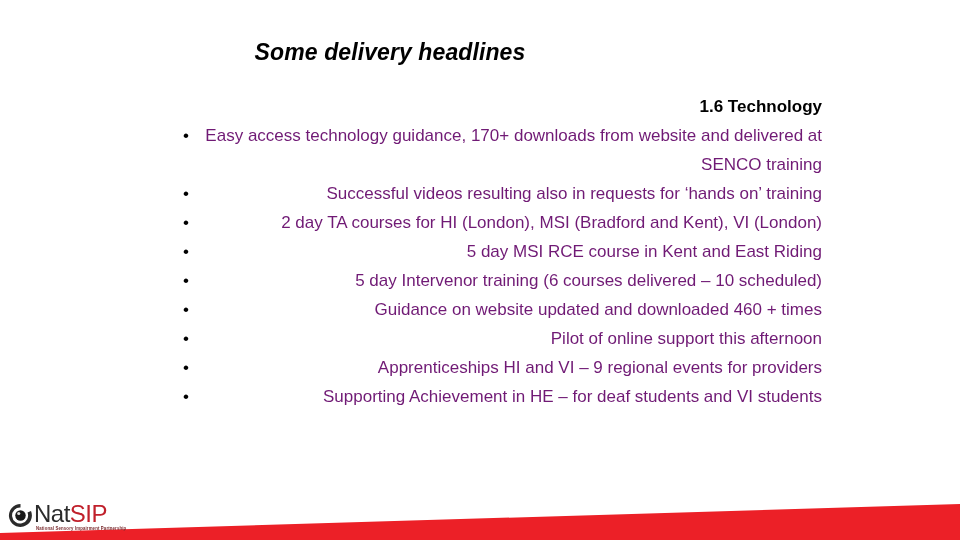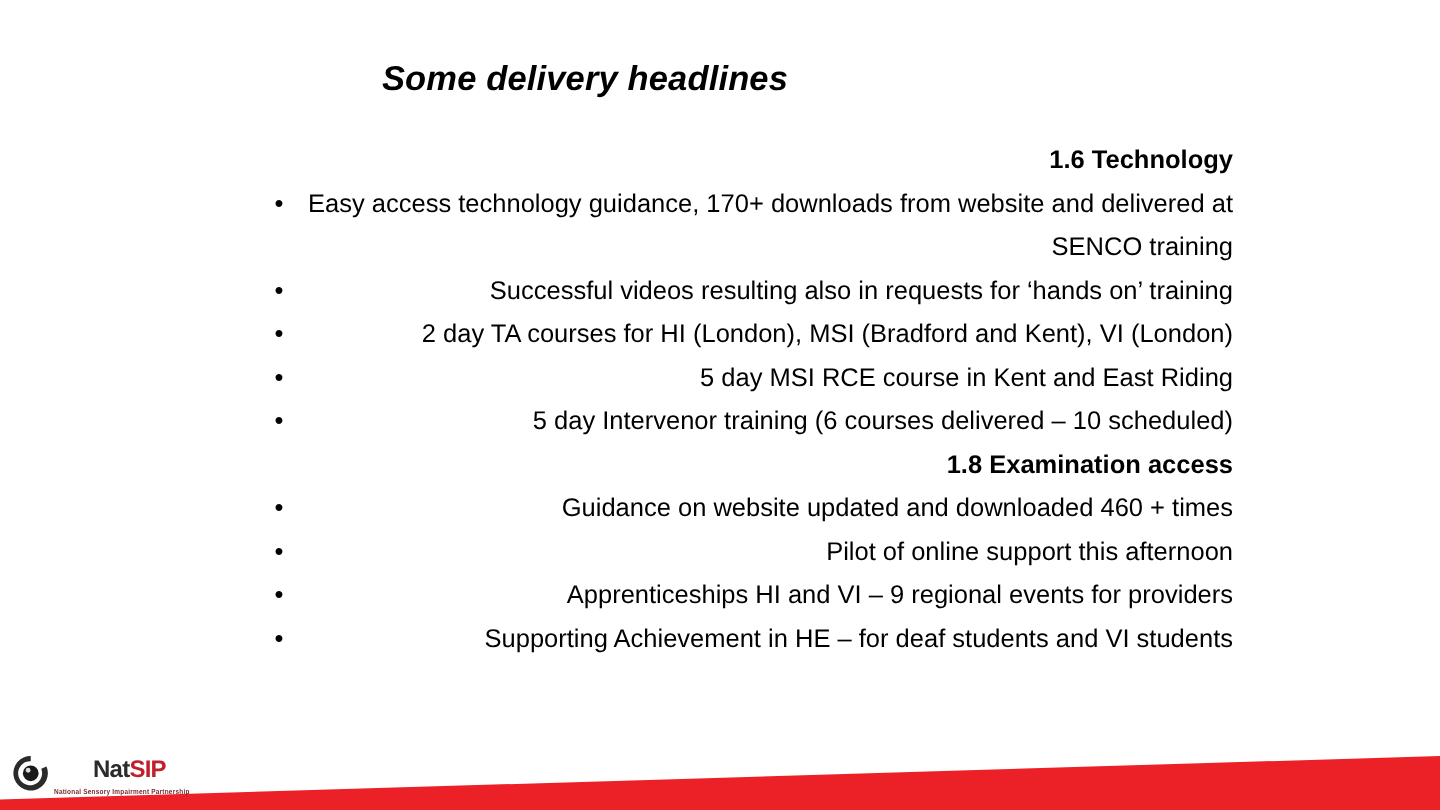--- a/index.html
+++ b/index.html
@@ -68,21 +68,21 @@
     padding-left: 6px;
     box-sizing: border-box;
     font-size: 17px;
     color: #000000;
     line-height: 29px;
   }
 
   .bullet-text {
     flex: 1 1 auto;
     font-size: 17px;
-    color: #000000;
+    color: #701a75;
     line-height: 29px;
   }
 
   
   #red-wedge {
     position: absolute;
     left: 0;
     top: 0;
     width: 960px;
     height: 540px;
@@ -103,25 +103,24 @@
     top: 2px;
     width: 25px;
     height: 25px;
   }
   #logo-wordmark {
     position: absolute;
     left: 26px;
     top: 0px;
     height: 26px;
     line-height: 26px;
-    font-size: 16px;
-    font-weight: bold;
+    font-size: 24px;
+    font-weight: normal;
     white-space: nowrap;
     letter-spacing: -0.5px;
-    margin-left: 28px;
   }
   .word-nat { color: #2b2b2b; }
   .word-sip { color: #c0202b; }
   #logo-tagline {
     position: absolute;
     left: 28px;
     top: 24px;
     font-size: 4.3px;
     line-height: 6px;
     color: #7a2b2f;
@@ -154,21 +153,20 @@
         <span class="bullet-text">2 day TA courses for HI (London), MSI (Bradford and Kent), VI  (London)</span>
       </div>
       <div class="bullet-row">
         <span class="bullet-mark">•</span>
         <span class="bullet-text">5 day MSI RCE course in Kent and East Riding</span>
       </div>
       <div class="bullet-row">
         <span class="bullet-mark">•</span>
         <span class="bullet-text">5 day Intervenor training (6 courses delivered – 10 scheduled)</span>
       </div>
-      <div class="section-heading">1.8 Examination access</div>
       <div class="bullet-row">
         <span class="bullet-mark">•</span>
         <span class="bullet-text">Guidance on website updated and downloaded 460 + times</span>
       </div>
       <div class="bullet-row">
         <span class="bullet-mark">•</span>
         <span class="bullet-text">Pilot of online support this afternoon</span>
       </div>
       <div class="bullet-row">
         <span class="bullet-mark">•</span>

